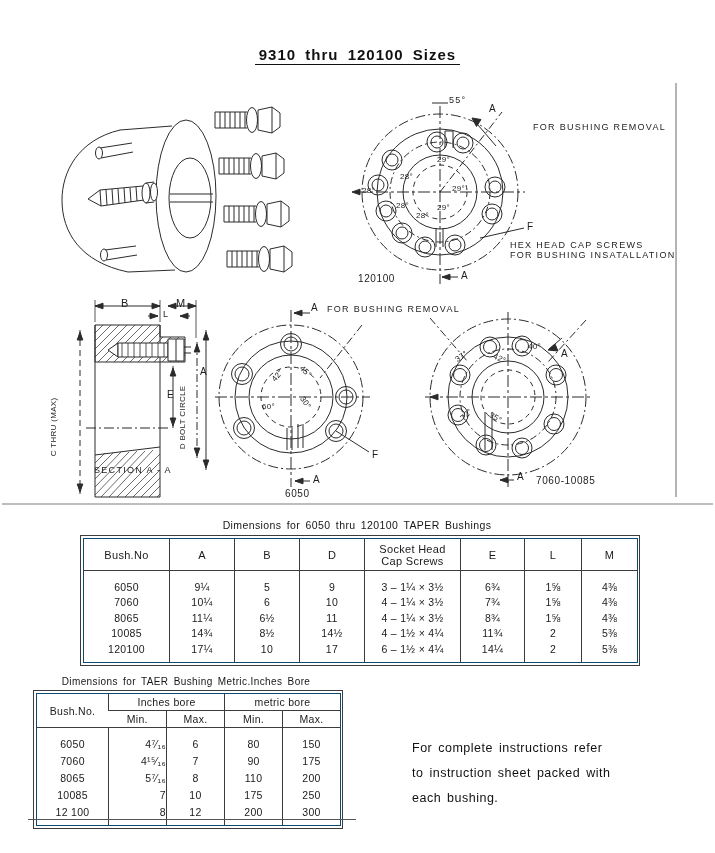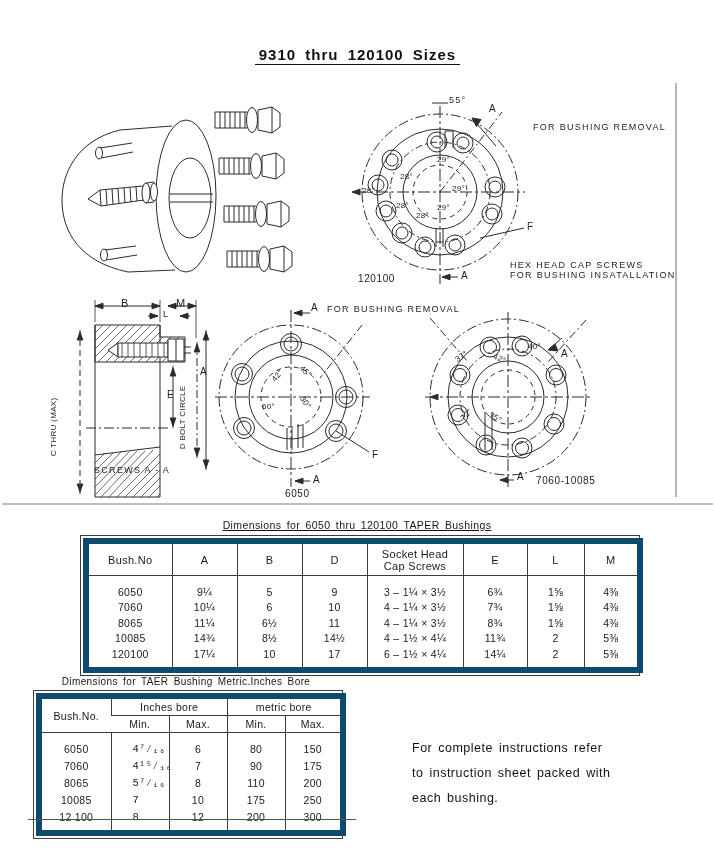--- a/index.html
+++ b/index.html
@@ -19,37 +19,37 @@
   }
   .subtitle span { border-bottom:1.5px solid #111; padding:0 4px 1px 4px; }
   .lbl { position:absolute; white-space:pre-line; color:#1d1d1d; line-height:1.15; }
   .s8  { font-size:8px;  letter-spacing:0.3px; }
   .s9  { font-size:9px;  letter-spacing:1.3px; }
   .s10 { font-size:10px; letter-spacing:0.6px; }
   .s11 { font-size:11px; letter-spacing:1px; }
   .rot { transform-origin:0 100%; }
   .tbltitle { position:absolute; text-align:center; font-size:10.5px; letter-spacing:0.4px; word-spacing:2px; color:#161616; }
   .tblwrap { position:absolute; border:1px solid #3c3c3c; padding:2px; background:#fff; }
-  .tblwrap table { border-collapse:collapse; border:6px solid #0c4a6e; table-layout:fixed; width:100%; }
+  .tblwrap table { border-collapse:collapse; border:1px solid #0c4a6e; table-layout:fixed; width:100%; }
   .tblwrap th, .tblwrap td {
     border-left:1px solid #3c3c3c; text-align:center; font-weight:normal;
     font-size:10.5px; letter-spacing:0.3px; color:#1a1a1a; padding:0;
     white-space:pre-line; overflow:hidden;
   }
   .tblwrap th:first-child, .tblwrap td:first-child { border-left:none; }
   #t1 thead th { height:31px; border-bottom:1px solid #3c3c3c; font-size:11px; }
   #t1 tbody td { height:15.5px; }
   #t1 tbody tr:first-child td { padding-top:8px; }
   #t1 tbody tr:last-child td  { padding-bottom:5px; }
   #t2 thead th { height:16px; border-bottom:1px solid #3c3c3c; font-size:10.5px; }
   #t2 thead th.bush { font-size:10.5px; }
   #t2 tbody td { height:17px; }
   #t2 tbody tr:first-child td { padding-top:7px; }
   #t2 tbody tr:last-child td  { padding-bottom:5px; }
-  #t2 tbody td:nth-child(2) { text-align:left; padding-left:21px;font-family:Liberation Mono, monospace; }
+  #t2 tbody td:nth-child(2) { text-align:right; padding-left:21px; }
   .noteline { position:absolute; left:28px; top:819px; width:328px; border-top:1px solid #555; }
   .note { position:absolute; left:33px; top:823px; width:330px; font-size:10px; line-height:11.5px; letter-spacing:0.2px; color:#1a1a1a; white-space:pre-line; }
   .instructions { position:absolute; left:412px; top:736px; font-size:12.5px; font-weight:normal; line-height:25px; letter-spacing:0.5px; word-spacing:2px; color:#111; white-space:pre-line; }
 </style>
 </head>
 <body>
 
 <div class="page">
 
   <svg class="draw" width="715" height="853" viewBox="0 0 715 853" stroke="#2b2b2b" fill="none" stroke-width="1">
@@ -288,61 +288,61 @@
       <path d="M 500,480 l 8,-2.8 l 0,5.6 z" fill="#2b2b2b"></path>
     </g>
   </svg>
 
   <div class="subtitle"><span>9310 thru 120100  Sizes</span></div>
 
   <span class="lbl s9" style="left:449px;top:95px;">55°</span>
   <span class="lbl s10" style="left:489px;top:103px;">A</span>
   <span class="lbl s9" style="left:533px;top:122px;">FOR BUSHING REMOVAL</span>
   <span class="lbl s10" style="left:527px;top:221px;">F</span>
-  <span class="lbl s9" style="left:510px;top:240px;margin-top:20px;">HEX HEAD CAP SCREWS
+  <span class="lbl s9" style="left:510px;top:240px;">HEX HEAD CAP SCREWS
 FOR BUSHING INSATALLATION</span>
   <span class="lbl s10" style="left:461px;top:270px;">A</span>
   <span class="lbl s10" style="left:358px;top:273px;">120100</span>
   <span class="lbl s8" style="left:437px;top:155px;">29°</span>
   <span class="lbl s8" style="left:400px;top:172px;">28°</span>
   <span class="lbl s8" style="left:362px;top:186px;">28°</span>
   <span class="lbl s8" style="left:452px;top:184px;">29°</span>
   <span class="lbl s8" style="left:396px;top:201px;">28°</span>
   <span class="lbl s8" style="left:437px;top:203px;">29°</span>
   <span class="lbl s8" style="left:416px;top:211px;">28°</span>
 
   <span class="lbl s11" style="left:121px;top:297px;">B</span>
   <span class="lbl s11" style="left:176px;top:297px;">M</span>
   <span class="lbl s9" style="left:163px;top:309px;">L</span>
   <span class="lbl s8 rot" style="left:58px;top:447px;transform:rotate(-90deg);">C THRU (MAX)</span>
   <span class="lbl s10" style="left:167px;top:389px;">E</span>
   <span class="lbl s8 rot" style="left:187px;top:440px;transform:rotate(-90deg);">D BOLT CIRCLE</span>
   <span class="lbl s10" style="left:200px;top:366px;">A</span>
-  <span class="lbl s9" style="left:94px;top:465px;">SCREWS A - A</span>
+  <span class="lbl s9" style="left:94px;top:465px;">SECTION A - A</span>
 
   <span class="lbl s10" style="left:311px;top:302px;">A</span>
   <span class="lbl s9" style="left:327px;top:304px;">FOR BUSHING REMOVAL</span>
   <span class="lbl s10" style="left:372px;top:449px;">F</span>
   <span class="lbl s10" style="left:313px;top:474px;">A</span>
   <span class="lbl s10" style="left:285px;top:488px;">6050</span>
   <span class="lbl s8" style="left:271px;top:371px;transform:rotate(-50deg);">42°</span>
   <span class="lbl s8" style="left:299px;top:367px;transform:rotate(45deg);">45°</span>
   <span class="lbl s8" style="left:262px;top:402px;">60°</span>
   <span class="lbl s8" style="left:299px;top:398px;transform:rotate(55deg);">30°</span>
 
   <span class="lbl s10" style="left:561px;top:348px;">A</span>
   <span class="lbl s10" style="left:517px;top:471px;">A</span>
   <span class="lbl s10" style="left:536px;top:475px;">7060-10085</span>
   <span class="lbl s8" style="left:455px;top:352px;transform:rotate(-35deg);">37°</span>
   <span class="lbl s8" style="left:493px;top:354px;transform:rotate(25deg);">42°</span>
   <span class="lbl s8" style="left:460px;top:410px;transform:rotate(-45deg);">72°</span>
   <span class="lbl s8" style="left:489px;top:413px;transform:rotate(30deg);">35°</span>
   <span class="lbl s8" style="left:528px;top:342px;text-align:center;">40°</span>
 
-  <div class="tbltitle" style="left:80px;top:519px;width:554px;text-decoration:underline;">Dimensions for 6050 thru 120100 TAPER Bushings</div>
+  <div class="tbltitle" style="left:80px;top:519px;width:554px;">Dimensions for 6050 thru 120100 TAPER Bushings</div>
   <div class="tblwrap" style="left:80px;top:535px;width:554px;">
     <table id="t1">
       <colgroup>
         <col style="width:86px">
           <col style="width:65px">
           <col style="width:65px">
           <col style="width:65px">
         <col style="width:96px">
           <col style="width:64px">
           <col style="width:57px">

